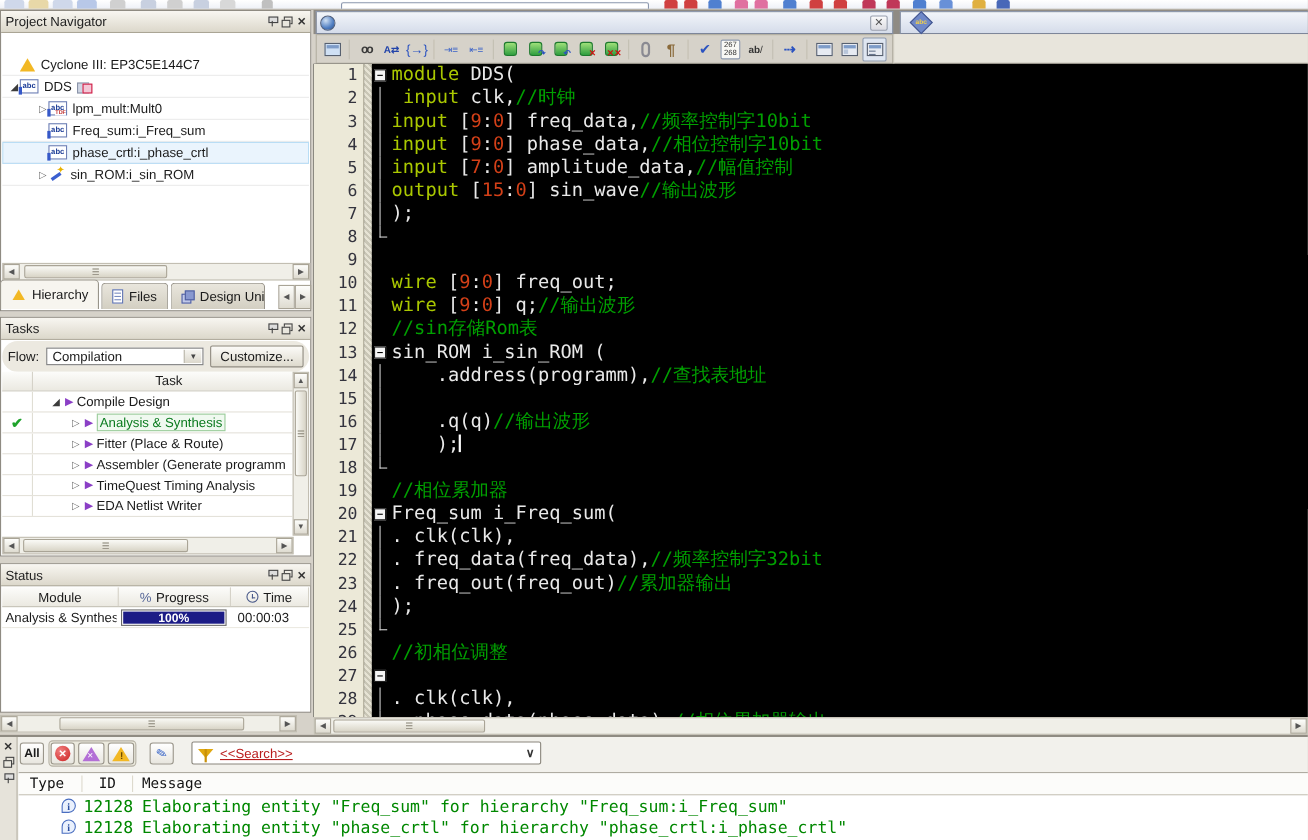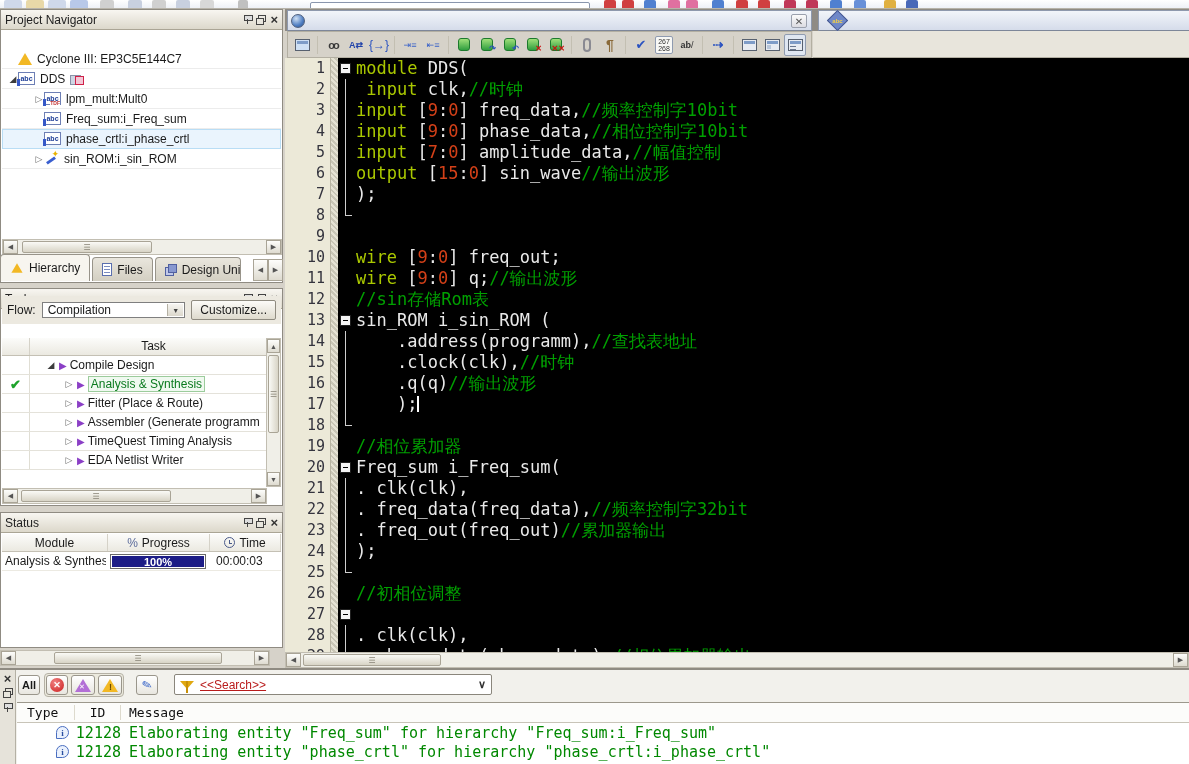--- a/index.html
+++ b/index.html
@@ -62,21 +62,21 @@
   .tab.active { background:#f7f5ef; height:27px; font-weight:normal; }
   .file-ico { width:10px; height:13px; background:#fff; border:1px solid #5a6fae; position:relative; flex:none; }
   .file-ico::before { content:""; position:absolute; left:1px; top:2px; right:1px; height:1px; background:#7a8cc0; box-shadow:0 3px 0 #7a8cc0, 0 6px 0 #7a8cc0; }
   .du-ico { width:12px; height:12px; position:relative; flex:none; }
   .du-ico::before { content:""; position:absolute; left:0; bottom:0; width:7px; height:7px; background:#c0c8e8; border:1px solid #5060a0; }
   .du-ico::after { content:""; position:absolute; right:0; top:0; width:7px; height:7px; background:#8898d0; border:1px solid #5060a0; }
   .tabscroll { margin-left:auto; display:flex; }
   .tabscroll .sbtn { height:22px; }
 
   
-  #flowrow { position:absolute; left:1px; top:7px; right:1px; height:28px; background:#ece9e0; display:flex; align-items:center; padding:0 5px; gap:6px; }
+  #flowrow { position:absolute; left:1px; top:21px; right:1px; height:28px; background:#ece9e0; display:flex; align-items:center; padding:0 5px; gap:6px;border-radius:14px; }
   .combo { height:16px; background:#fff; border:1px solid #7f7f7f; display:flex; align-items:flex-end; font-size:12px; padding-left:5px; position:relative; }
   .combo .arr { position:absolute; right:1px; top:1px; bottom:1px; width:16px; background:linear-gradient(#f6f5f1,#dcd8cc); border-left:1px solid #b5b1a4;
                 display:flex; align-items:center; justify-content:center; font-size:7px; color:#444; }
   .btn { height:20px; background:linear-gradient(#fcfbf8,#dedacd); border:1px solid #8f8b80; border-radius:2px; padding:0 8px; font-size:12px;
          display:flex; align-items:center; }
   #taskhead { position:absolute; left:1px; top:49px; right:16px; height:18px; background:linear-gradient(#fcfcfa,#ebe9e1); border-bottom:1px solid #c4c0b4;
               display:flex;gap:11px; }
   #taskhead .c1 { width:28px; border-right:1px solid #d5d2c8; }
   #taskhead .c2 { flex:1; text-align:center; line-height:17px; }
   .taskrow { position:relative; height:19px; display:flex; align-items:center; border-bottom:1px solid #e4e2da; font-size:12px; white-space:nowrap; overflow:hidden; }
@@ -494,21 +494,21 @@
         <div class="cl" style="top: 84px;"><span class="num">5</span><span class="foldcol"><span class="foldline"></span></span><span class="txt"><span class="seg-k">input</span><span class="seg-p"> [</span><span class="seg-n">7</span><span class="seg-p">:</span><span class="seg-n">0</span><span class="seg-p">] amplitude_data,</span><span class="seg-c">//幅值控制</span></span></div>
         <div class="cl" style="top: 105px;"><span class="num">6</span><span class="foldcol"><span class="foldline"></span></span><span class="txt"><span class="seg-k">output</span><span class="seg-p"> [</span><span class="seg-n">15</span><span class="seg-p">:</span><span class="seg-n">0</span><span class="seg-p">] sin_wave</span><span class="seg-c">//输出波形</span></span></div>
         <div class="cl" style="top: 126px;"><span class="num">7</span><span class="foldcol"><span class="foldline"></span></span><span class="txt"><span class="seg-p">);</span></span></div>
         <div class="cl" style="top: 147px;"><span class="num">8</span><span class="foldcol"><span class="foldend"></span></span><span class="txt"></span></div>
         <div class="cl" style="top: 168px;"><span class="num">9</span><span class="foldcol"></span></div>
         <div class="cl" style="top: 189px;"><span class="num">10</span><span class="foldcol"></span><span class="txt"><span class="seg-k">wire</span><span class="seg-p"> [</span><span class="seg-n">9</span><span class="seg-p">:</span><span class="seg-n">0</span><span class="seg-p">] freq_out;</span></span></div>
         <div class="cl" style="top: 210px;"><span class="num">11</span><span class="foldcol"></span><span class="txt"><span class="seg-k">wire</span><span class="seg-p"> [</span><span class="seg-n">9</span><span class="seg-p">:</span><span class="seg-n">0</span><span class="seg-p">] q;</span><span class="seg-c">//输出波形</span></span></div>
         <div class="cl" style="top: 231px;"><span class="num">12</span><span class="foldcol"></span><span class="txt"><span class="seg-c">//sin存储Rom表</span></span></div>
         <div class="cl" style="top: 252px;"><span class="num">13</span><span class="foldcol"><span class="foldbox"></span></span><span class="txt"><span class="seg-p">sin_ROM i_sin_ROM (</span></span></div>
         <div class="cl" style="top: 273px;"><span class="num">14</span><span class="foldcol"><span class="foldline"></span></span><span class="txt"><span class="seg-p">    .address(programm),</span><span class="seg-c">//查找表地址</span></span></div>
-        <div class="cl" style="top: 294px;"><span class="num">15</span><span class="foldcol"><span class="foldline"></span></span><span class="txt"><span class="seg-p">    .clock(clk),</span><span class="seg-c">//时钟</span></span></div>
+        <div class="cl" style="top: 294px;"><span class="num">15</span><span class="foldcol"><span class="foldline"></span></span></div>
         <div class="cl" style="top: 315px;"><span class="num">16</span><span class="foldcol"><span class="foldline"></span></span><span class="txt"><span class="seg-p">    .q(q)</span><span class="seg-c">//输出波形</span></span></div>
         <div class="cl" style="top: 336px;"><span class="num">17</span><span class="foldcol"><span class="foldline"></span></span><span class="txt"><span class="seg-p">    );</span><span class="caret"></span></span></div>
         <div class="cl" style="top: 357px;"><span class="num">18</span><span class="foldcol"><span class="foldend"></span></span><span class="txt"></span></div>
         <div class="cl" style="top: 378px;"><span class="num">19</span><span class="foldcol"></span><span class="txt"><span class="seg-c">//相位累加器</span></span></div>
         <div class="cl" style="top: 399px;"><span class="num">20</span><span class="foldcol"><span class="foldbox"></span></span><span class="txt"><span class="seg-p">Freq_sum i_Freq_sum(</span></span></div>
         <div class="cl" style="top: 420px;"><span class="num">21</span><span class="foldcol"><span class="foldline"></span></span><span class="txt"><span class="seg-p">. clk(clk),</span></span></div>
         <div class="cl" style="top: 441px;"><span class="num">22</span><span class="foldcol"><span class="foldline"></span></span><span class="txt"><span class="seg-p">. freq_data(freq_data),</span><span class="seg-c">//频率控制字32bit</span></span></div>
         <div class="cl" style="top: 462px;"><span class="num">23</span><span class="foldcol"><span class="foldline"></span></span><span class="txt"><span class="seg-p">. freq_out(freq_out)</span><span class="seg-c">//累加器输出</span></span></div>
         <div class="cl" style="top: 483px;"><span class="num">24</span><span class="foldcol"><span class="foldline"></span></span><span class="txt"><span class="seg-p">);</span></span></div>
         <div class="cl" style="top: 504px;"><span class="num">25</span><span class="foldcol"><span class="foldend"></span></span><span class="txt"></span></div>

